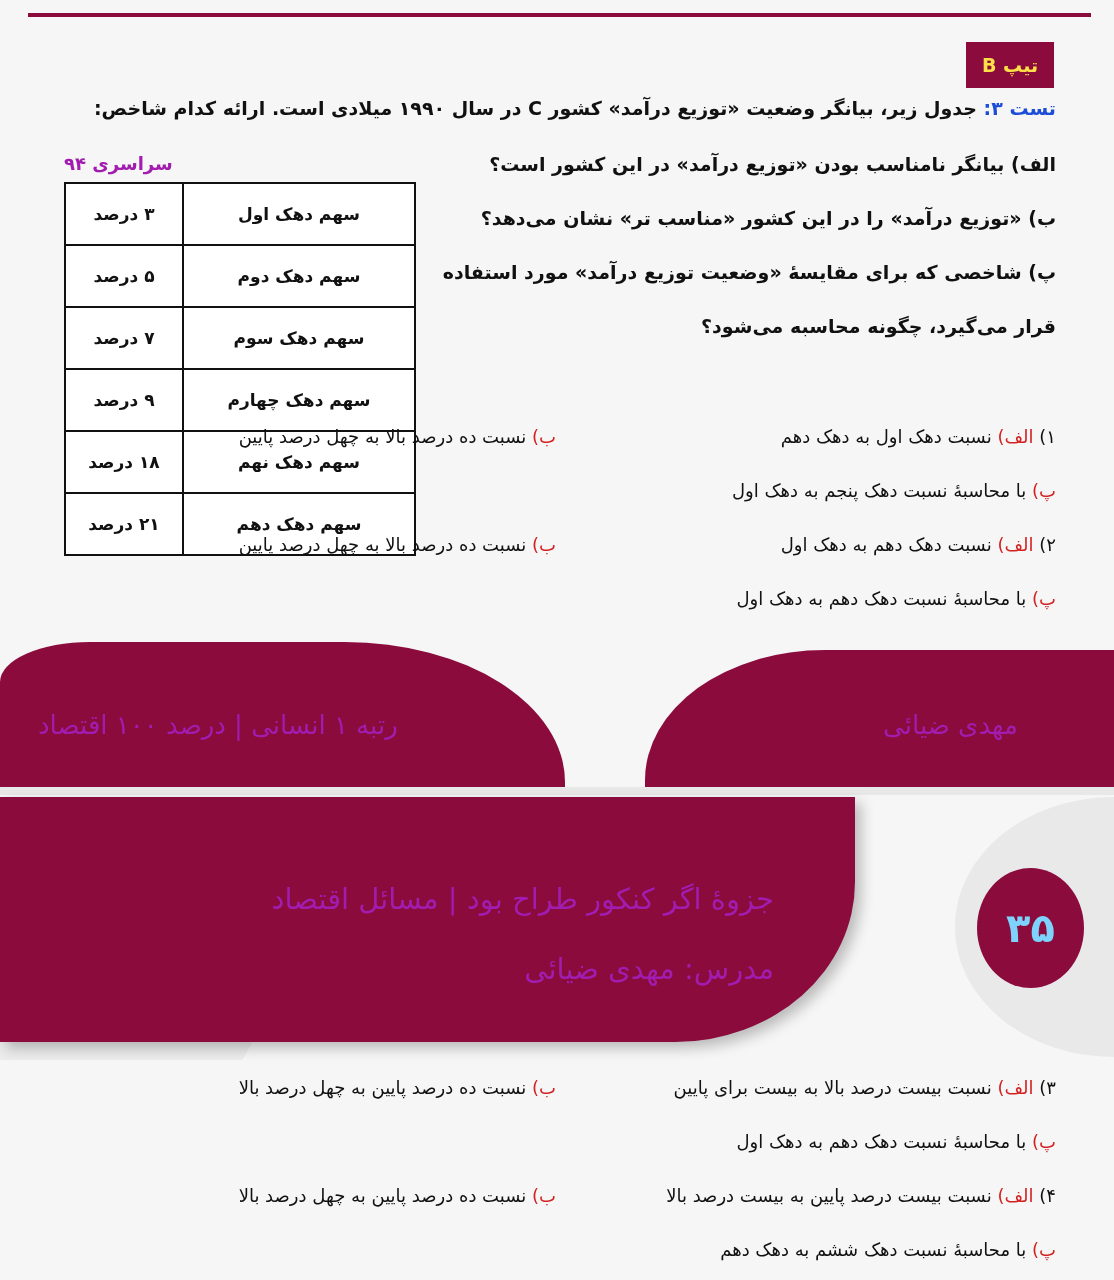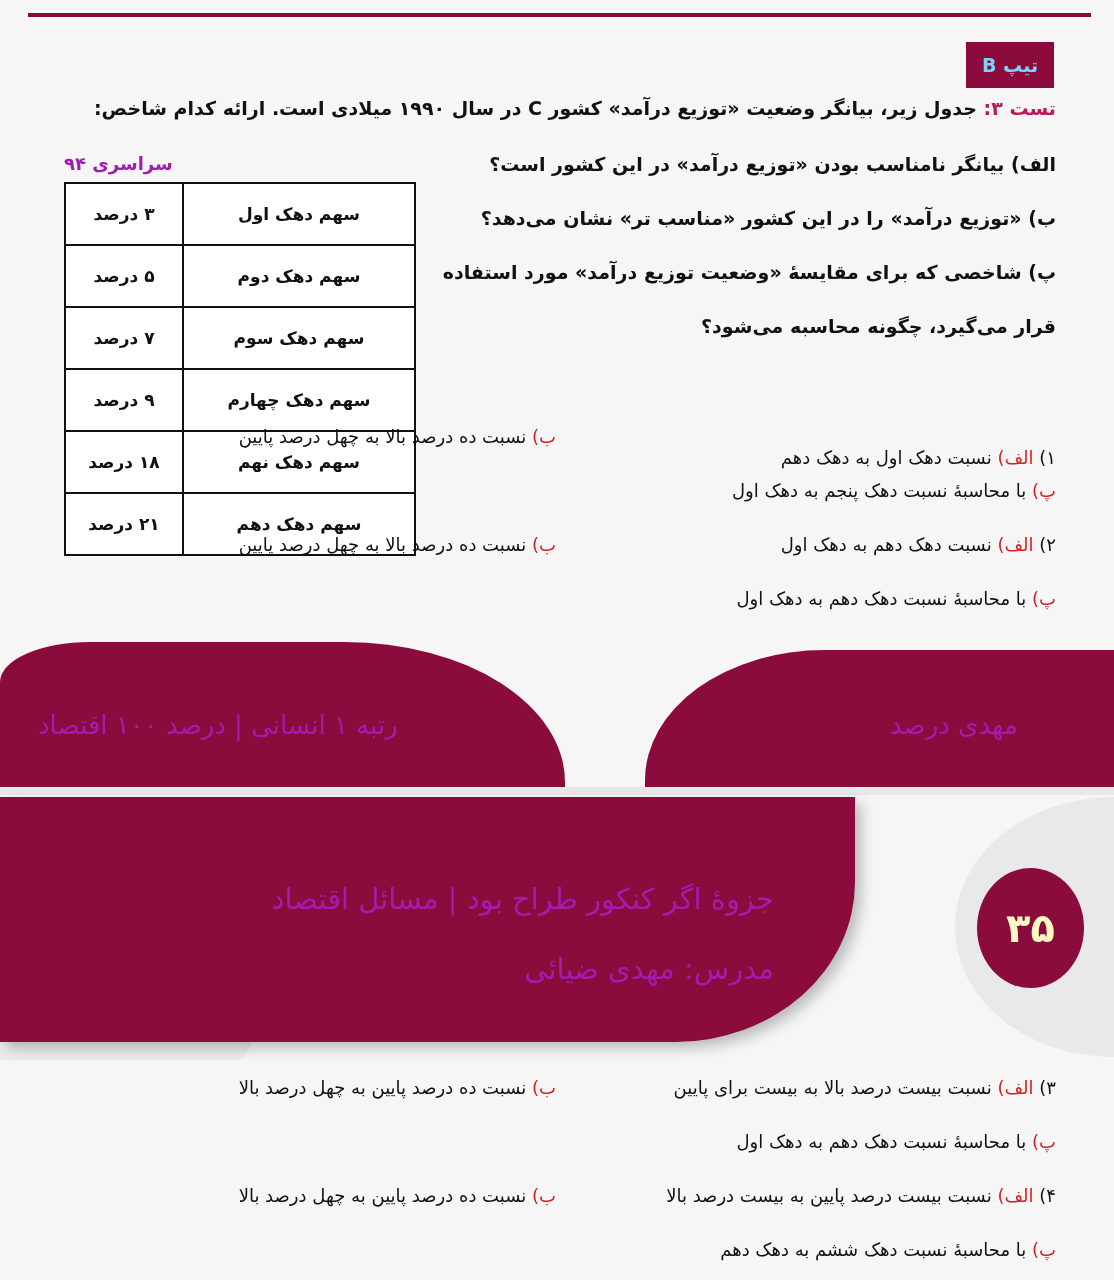--- a/index.html
+++ b/index.html
@@ -1,37 +1,37 @@
 <!DOCTYPE html>
 <html><head>
 <meta charset="utf-8">
 <style>
   html,body{margin:0;padding:0;}
   body{width:1114px;height:1280px;position:relative;overflow:hidden;background:#f6f6f6;font-family:"DejaVu Sans",sans-serif;color:#111;}
   .topline{position:absolute;left:28px;top:13px;width:1063px;height:4px;background:#8a0b3c;}
-  .tip{position:absolute;left:966px;top:42px;width:88px;height:46px;background:#8a0b3c;color:#7dd3fc;font-weight:bold;font-size:19px;display:flex;align-items:center;justify-content:center;direction:rtl;}
+  .tip{position:absolute;left:966px;top:42px;width:88px;height:46px;background:#8a0b3c;color:#fde047;font-weight:bold;font-size:19px;display:flex;align-items:center;justify-content:center;direction:rtl;}
   .rtl{direction:rtl;}
   .q-title{position:absolute;right:58px;top:97px;font-size:19px;font-weight:bold;white-space:nowrap;}
-  .q-title .num{color:#be185d;}
+  .q-title .num{color:#1d4ed8;}
   .sub{position:absolute;right:58px;font-size:19px;font-weight:bold;white-space:nowrap;}
   .source{position:absolute;left:64px;top:153px;font-size:18px;font-weight:bold;color:#a21caf;}
   table.dt{position:absolute;left:64px;top:182px;width:352px;border-collapse:collapse;background:#fff;direction:rtl;}
   table.dt td{border:2.5px solid #111;height:36px;font-size:17px;font-weight:bold;text-align:center;padding:12px;}
   table.dt td.c1{width:206px;}
   .opt{position:absolute;font-size:18px;white-space:nowrap;direction:rtl;}
   .red{color:#d32222;}
   .banner{position:absolute;background:#8a0b3c;}
   .band-left{left:0;top:642px;width:565px;height:145px;border-radius:90px 220px 0 0 / 40px 140px 0 0;}
   .band-right{left:645px;top:650px;width:469px;height:137px;border-radius:180px 0 0 0 / 130px 0 0 0;}
   .band-text{position:absolute;color:#a21caf;font-weight:normal;font-size:26px;white-space:nowrap;direction:rtl;}
   .sep{position:absolute;left:0;top:787px;width:1114px;height:8px;background:#e8e8e8;}
   .hdr{left:0;top:797px;width:855px;height:245px;border-radius:0 0 180px 0 / 0 0 160px 0;box-shadow:6px 6px 14px rgba(0,0,0,0.25);}
   .grayshape{position:absolute;left:0;top:960px;width:300px;height:100px;background:#ececec;transform:skewX(-30deg);transform-origin:left top;}
   .rightgray{position:absolute;left:955px;top:797px;width:159px;height:260px;background:#e9e9e9;border-radius:160px 0 0 160px / 130px 0 0 130px;}
-  .circle{position:absolute;left:977px;top:868px;width:107px;height:120px;border-radius:50%;background:#8a0b3c;color:#fef9c3;font-weight:bold;font-size:40px;display:flex;align-items:center;justify-content:center;}
+  .circle{position:absolute;left:977px;top:868px;width:107px;height:120px;border-radius:50%;background:#8a0b3c;color:#7dd3fc;font-weight:bold;font-size:40px;display:flex;align-items:center;justify-content:center;}
 </style>
 </head>
 <body>
 
 <div class="topline"></div>
 <div class="tip">تیپ B</div>
 
 <div class="q-title rtl">
   <span class="num">تست ۳:</span>
   <span>جدول زیر، بیانگر وضعیت «توزیع درآمد» کشور C در سال ۱۹۹۰ میلادی است. ارائه کدام شاخص:</span>
@@ -64,21 +64,21 @@
         <td class="c1">سهم دهک نهم</td>
         <td>۱۸ درصد</td>
       </tr>
   <tr>
         <td class="c1">سهم دهک دهم</td>
         <td>۲۱ درصد</td>
       </tr>
 </tbody>
   </table>
 
-<div class="opt" style="right:58px;top:447px">
+<div class="opt" style="right:58px;top:426px">
   <span>۱)</span> <span class="red">الف)</span> <span>نسبت دهک اول به دهک دهم</span>
 </div>
 <div class="opt" style="right:558px;top:426px">
   <span class="red">ب)</span> <span>نسبت ده درصد بالا به چهل درصد پایین</span>
 </div>
 <div class="opt" style="right:58px;top:480px">
   <span class="red">پ)</span> <span>با محاسبهٔ نسبت دهک پنجم به دهک اول</span>
 </div>
 
 <div class="opt" style="right:58px;top:534px">
@@ -87,21 +87,21 @@
 <div class="opt" style="right:558px;top:534px">
   <span class="red">ب)</span> <span>نسبت ده درصد بالا به چهل درصد پایین</span>
 </div>
 <div class="opt" style="right:58px;top:588px">
   <span class="red">پ)</span> <span>با محاسبهٔ نسبت دهک دهم به دهک اول</span>
 </div>
 
 <div class="banner band-left"></div>
 <div class="banner band-right"></div>
 <div class="band-text" style="left:38px;top:710px">رتبه ۱ انسانی | درصد ۱۰۰ اقتصاد</div>
-<div class="band-text" style="right:96px;top:710px">مهدی درصد</div>
+<div class="band-text" style="right:96px;top:710px">مهدی ضیائی</div>
 
 <div class="sep"></div>
 
 <div class="grayshape"></div>
 <div class="rightgray"></div>
 <div class="banner hdr"></div>
 <div class="band-text" style="right:340px;top:882px;font-size:29px">جزوهٔ اگر کنکور طراح بود | مسائل اقتصاد</div>
 <div class="band-text" style="right:340px;top:952px;font-size:29px">مدرس: مهدی ضیائی</div>
 <div class="circle">۳۵</div>
 

